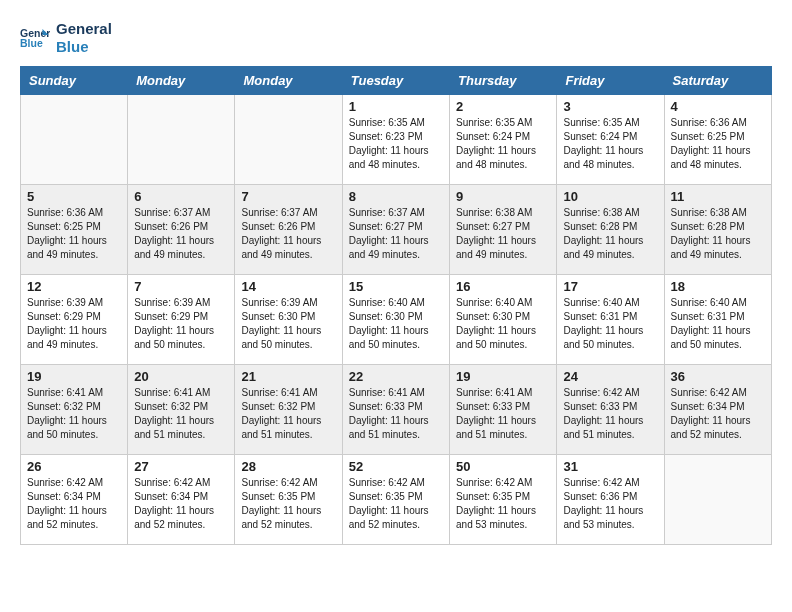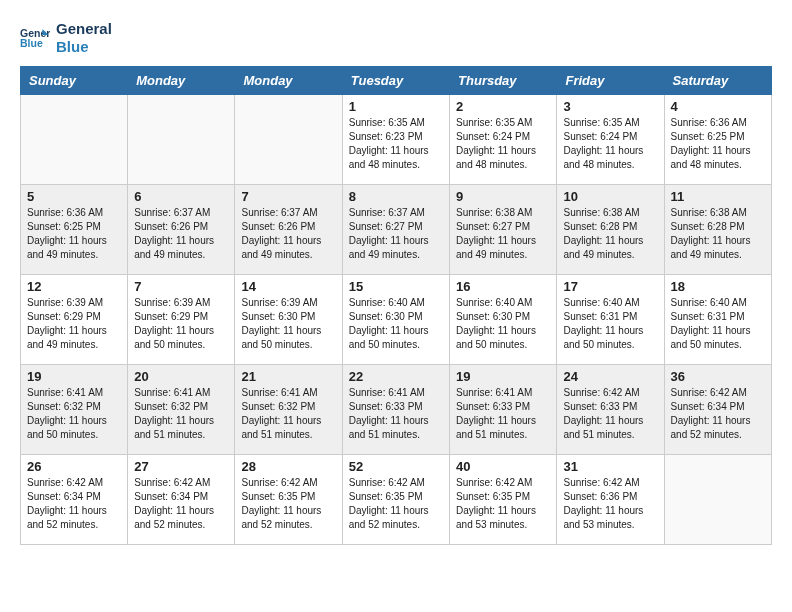--- a/index.html
+++ b/index.html
@@ -328,21 +328,21 @@
 and 52 minutes.</div>
         </td>
         <td>
           <div class="day-number">52</div>
           <div class="day-info" style="white-space: pre-wrap;">Sunrise: 6:42 AM
 Sunset: 6:35 PM
 Daylight: 11 hours
 and 52 minutes.</div>
         </td>
         <td>
-          <div class="day-number">40</div>
+          <div class="day-number">50</div>
           <div class="day-info" style="white-space: pre-wrap;">Sunrise: 6:42 AM
 Sunset: 6:35 PM
 Daylight: 11 hours
 and 53 minutes.</div>
         </td>
         <td>
           <div class="day-number">31</div>
           <div class="day-info" style="white-space: pre-wrap;">Sunrise: 6:42 AM
 Sunset: 6:36 PM
 Daylight: 11 hours

